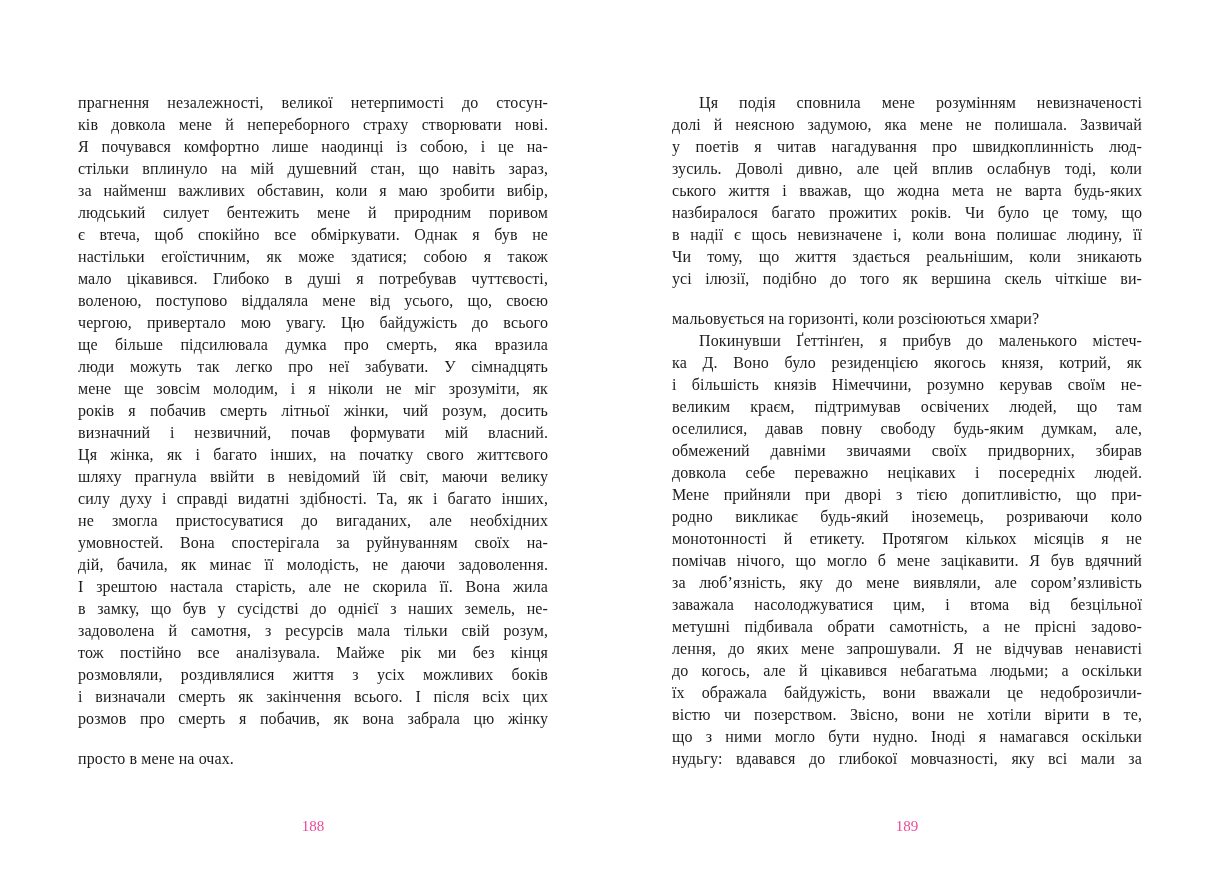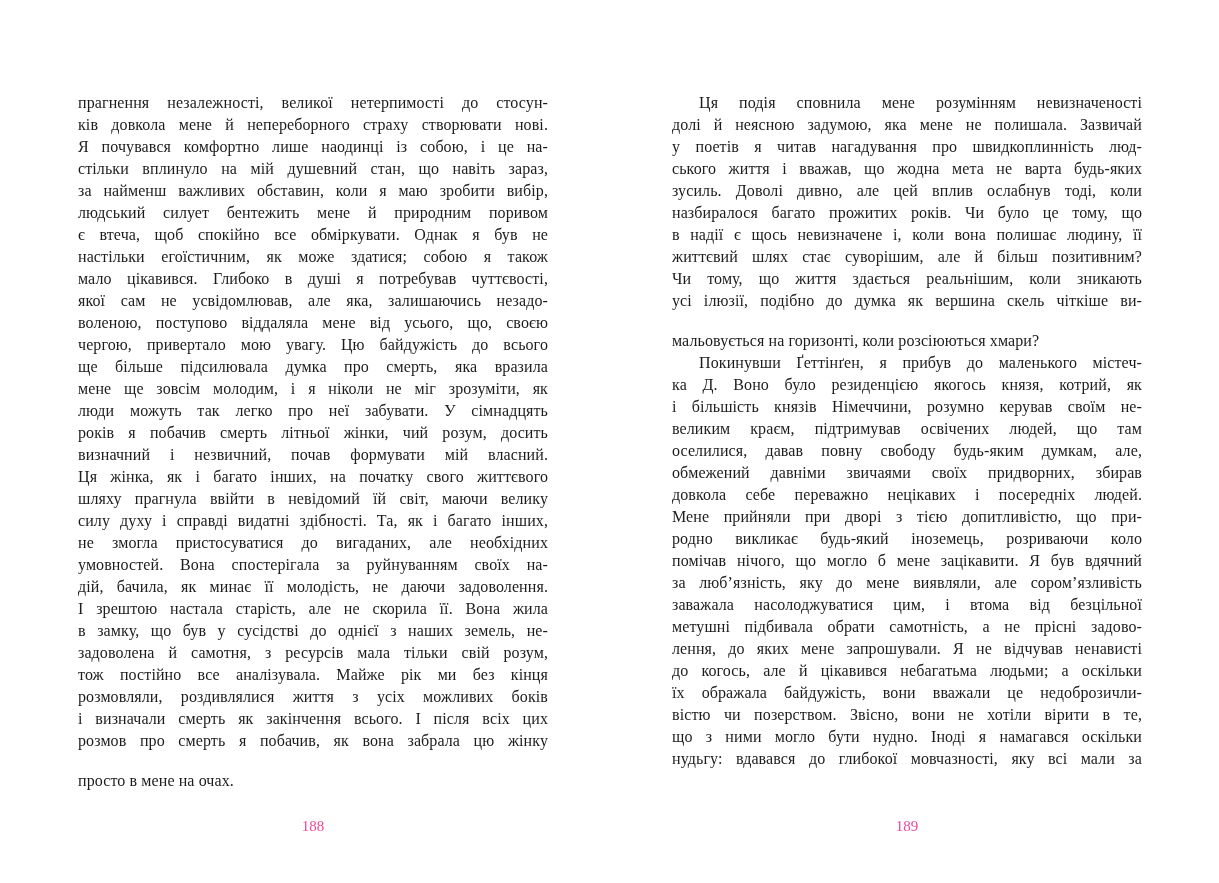--- a/index.html
+++ b/index.html
@@ -67,26 +67,25 @@
     <div class="textblock">
         <div class="line">прагнення незалежності, великої нетерпимості до стосун-</div>
         <div class="line">ків довкола мене й непереборного страху створювати нові.</div>
         <div class="line">Я почувався комфортно лише наодинці із собою, і це на-</div>
         <div class="line">стільки вплинуло на мій душевний стан, що навіть зараз,</div>
         <div class="line">за найменш важливих обставин, коли я маю зробити вибір,</div>
         <div class="line">людський силует бентежить мене й природним поривом</div>
         <div class="line">є втеча, щоб спокійно все обміркувати. Однак я був не</div>
         <div class="line">настільки егоїстичним, як може здатися; собою я також</div>
         <div class="line">мало цікавився. Глибоко в душі я потребував чуттєвості,</div>
-        <div class="line">якої сам не усвідомлював, але яка, залишаючись незадо-</div>
         <div class="line">воленою, поступово віддаляла мене від усього, що, своєю</div>
         <div class="line">чергою, привертало мою увагу. Цю байдужість до всього</div>
         <div class="line">ще більше підсилювала думка про смерть, яка вразила</div>
+        <div class="line">люди можуть так легко про неї забувати. У сімнадцять</div>
         <div class="line">мене ще зовсім молодим, і я ніколи не міг зрозуміти, як</div>
-        <div class="line">люди можуть так легко про неї забувати. У сімнадцять</div>
         <div class="line">років я побачив смерть літньої жінки, чий розум, досить</div>
         <div class="line">визначний і незвичний, почав формувати мій власний.</div>
         <div class="line">Ця жінка, як і багато інших, на початку свого життєвого</div>
         <div class="line">шляху прагнула ввійти в невідомий їй світ, маючи велику</div>
         <div class="line">силу духу і справді видатні здібності. Та, як і багато інших,</div>
         <div class="line">не змогла пристосуватися до вигаданих, але необхідних</div>
         <div class="line">умовностей. Вона спостерігала за руйнуванням своїх на-</div>
         <div class="line">дій, бачила, як минає її молодість, не даючи задоволення.</div>
         <div class="line">І зрештою настала старість, але не скорила її. Вона жила</div>
         <div class="line">в замку, що був у сусідстві до однієї з наших земель, не-</div>
@@ -98,37 +97,37 @@
         <div class="line para-end">просто в мене на очах.</div>
       </div>
     <div class="page-number">188</div>
   </section>
 
   <section class="page right">
     <div class="textblock">
         <div class="line indent">Ця подія сповнила мене розумінням невизначеності</div>
         <div class="line">долі й неясною задумою, яка мене не полишала. Зазвичай</div>
         <div class="line">у поетів я читав нагадування про швидкоплинність люд-</div>
+        <div class="line">зусиль. Доволі дивно, але цей вплив ослабнув тоді, коли</div>
         <div class="line">ського життя і вважав, що жодна мета не варта будь-яких</div>
-        <div class="line">зусиль. Доволі дивно, але цей вплив ослабнув тоді, коли</div>
         <div class="line">назбиралося багато прожитих років. Чи було це тому, що</div>
         <div class="line">в надії є щось невизначене і, коли вона полишає людину, її</div>
-        <div class="line">життєвий шлях стає суворішим, але й більш позитивним?</div>
         <div class="line">Чи тому, що життя здається реальнішим, коли зникають</div>
-        <div class="line">усі ілюзії, подібно до думка як вершина скель чіткіше ви-</div>
+        <div class="line">усі ілюзії, подібно до того як вершина скель чіткіше ви-</div>
         <div class="line para-end">мальовується на горизонті, коли розсіюються хмари?</div>
         <div class="line indent">Покинувши Ґеттінґен, я прибув до маленького містеч-</div>
         <div class="line">ка Д. Воно було резиденцією якогось князя, котрий, як</div>
         <div class="line">і більшість князів Німеччини, розумно керував своїм не-</div>
         <div class="line">великим краєм, підтримував освічених людей, що там</div>
         <div class="line">оселилися, давав повну свободу будь-яким думкам, але,</div>
         <div class="line">обмежений давніми звичаями своїх придворних, збирав</div>
         <div class="line">довкола себе переважно нецікавих і посередніх людей.</div>
         <div class="line">Мене прийняли при дворі з тією допитливістю, що при-</div>
         <div class="line">родно викликає будь-який іноземець, розриваючи коло</div>
+        <div class="line">монотонності й етикету. Протягом кількох місяців я не</div>
         <div class="line">помічав нічого, що могло б мене зацікавити. Я був вдячний</div>
         <div class="line">за люб’язність, яку до мене виявляли, але сором’язливість</div>
         <div class="line">заважала насолоджуватися цим, і втома від безцільної</div>
         <div class="line">метушні підбивала обрати самотність, а не прісні задово-</div>
         <div class="line">лення, до яких мене запрошували. Я не відчував ненависті</div>
         <div class="line">до когось, але й цікавився небагатьма людьми; а оскільки</div>
         <div class="line">їх ображала байдужість, вони вважали це недоброзичли-</div>
         <div class="line">вістю чи позерством. Звісно, вони не хотіли вірити в те,</div>
         <div class="line">що з ними могло бути нудно. Іноді я намагався оскільки</div>
         <div class="line">нудьгу: вдавався до глибокої мовчазності, яку всі мали за</div>

